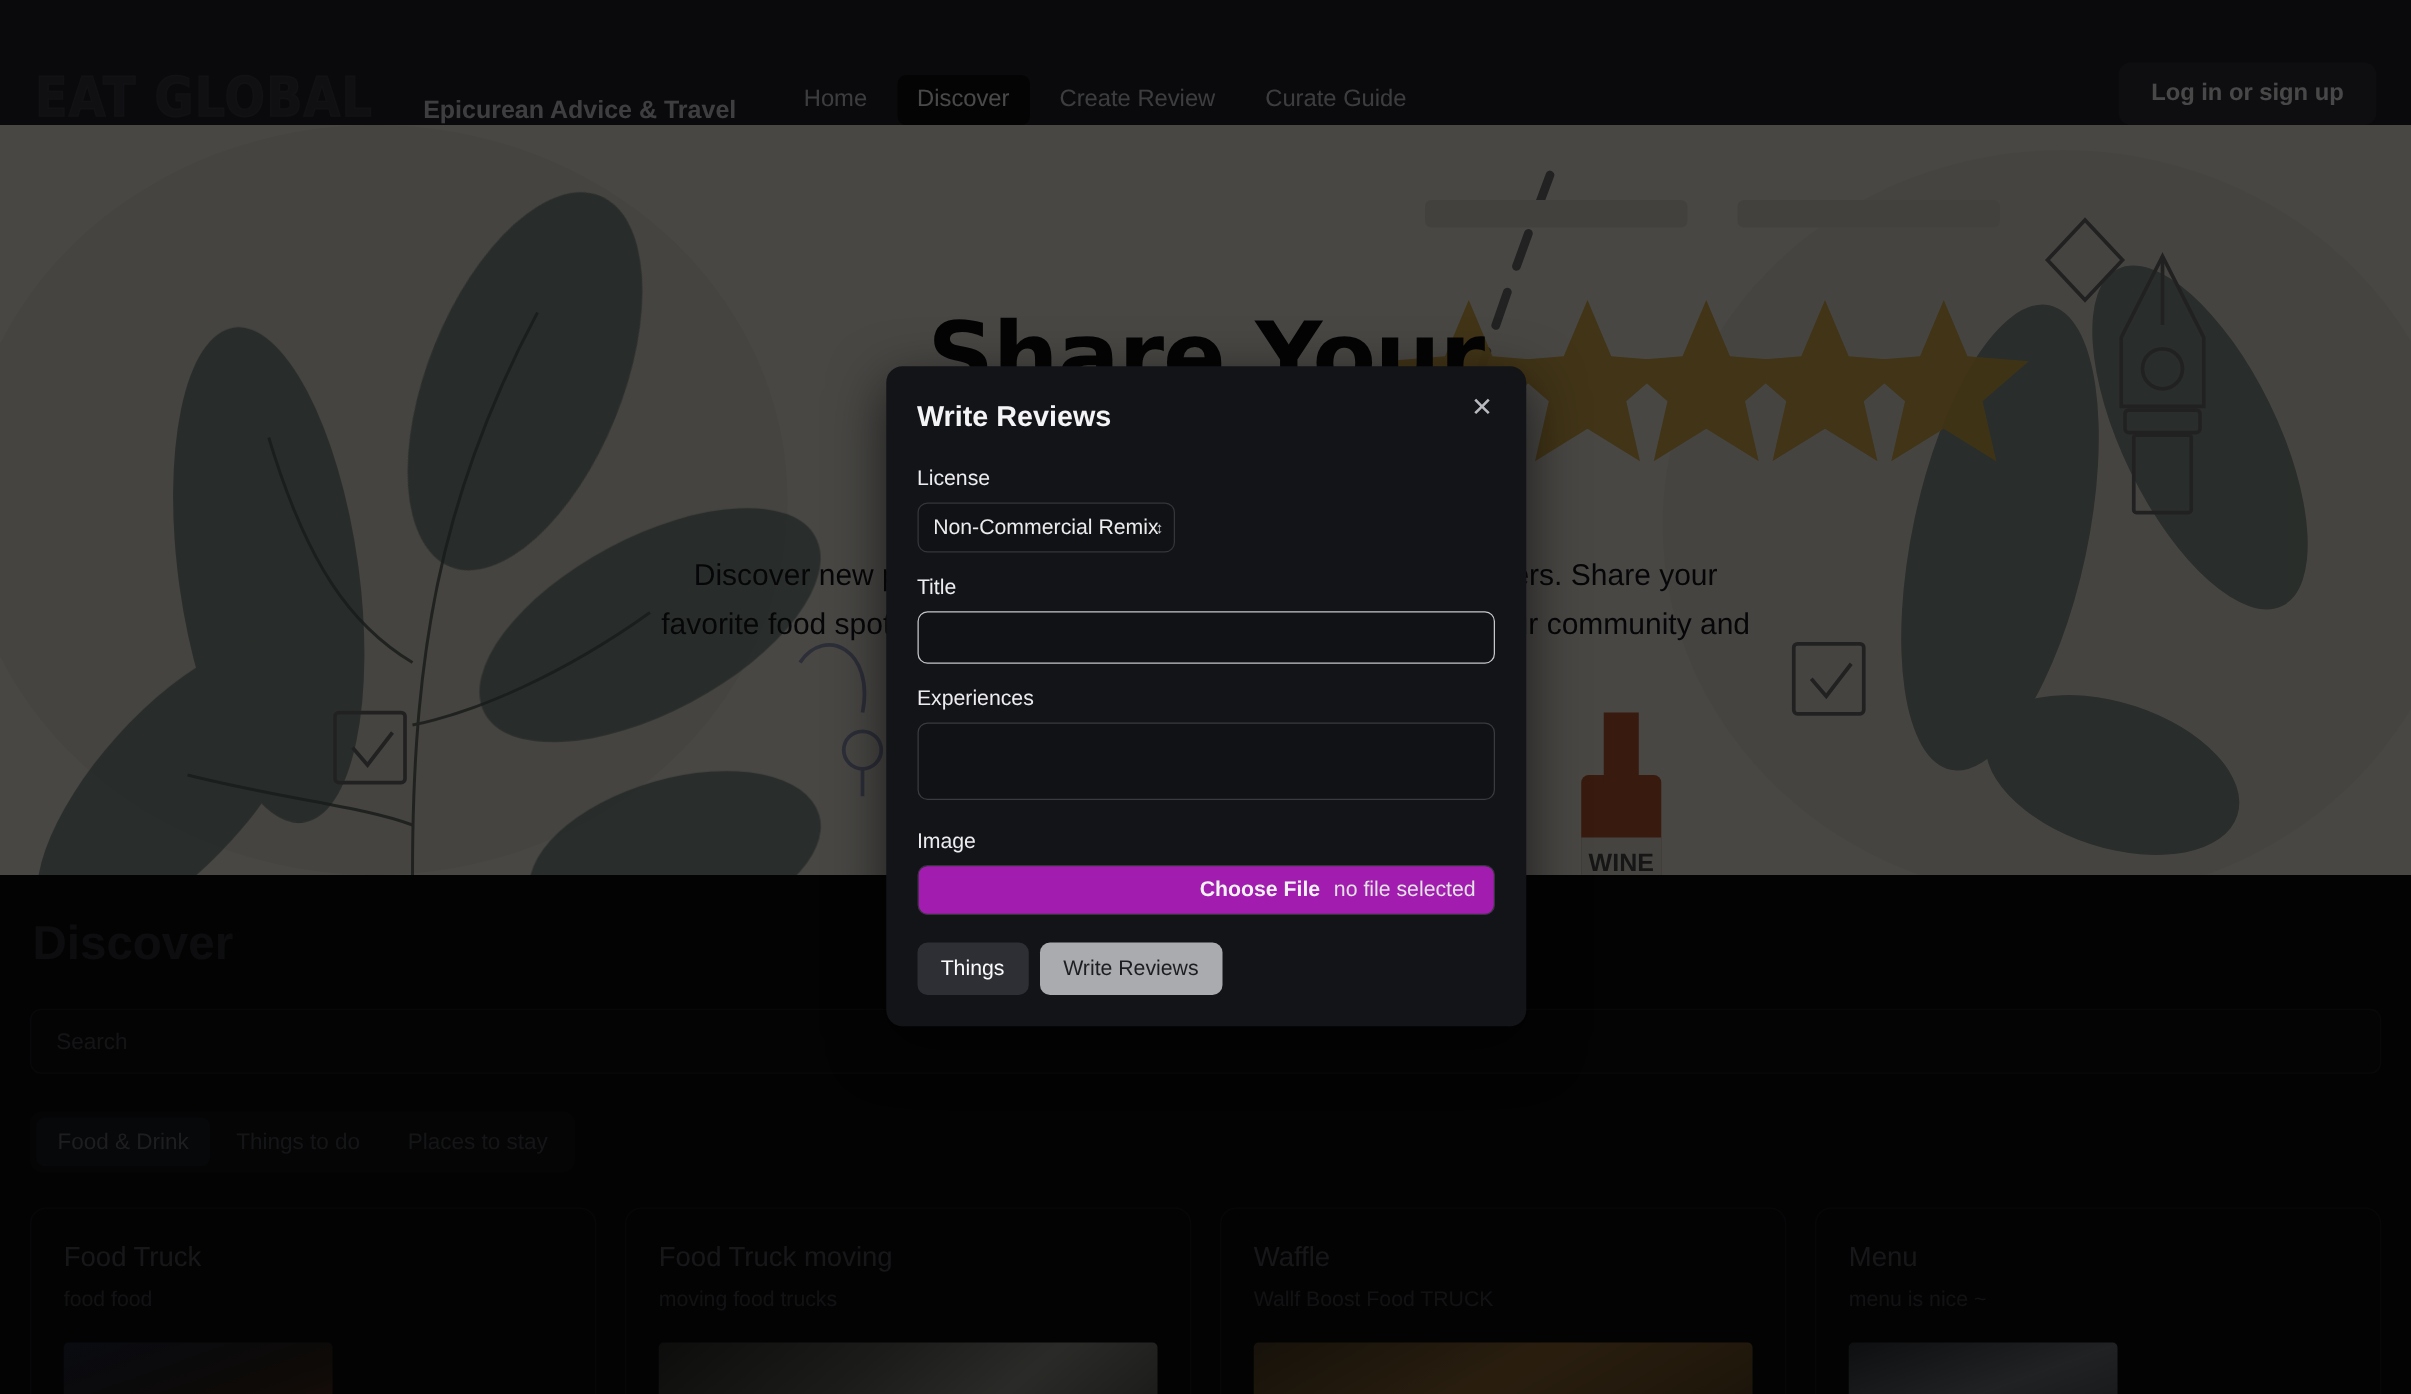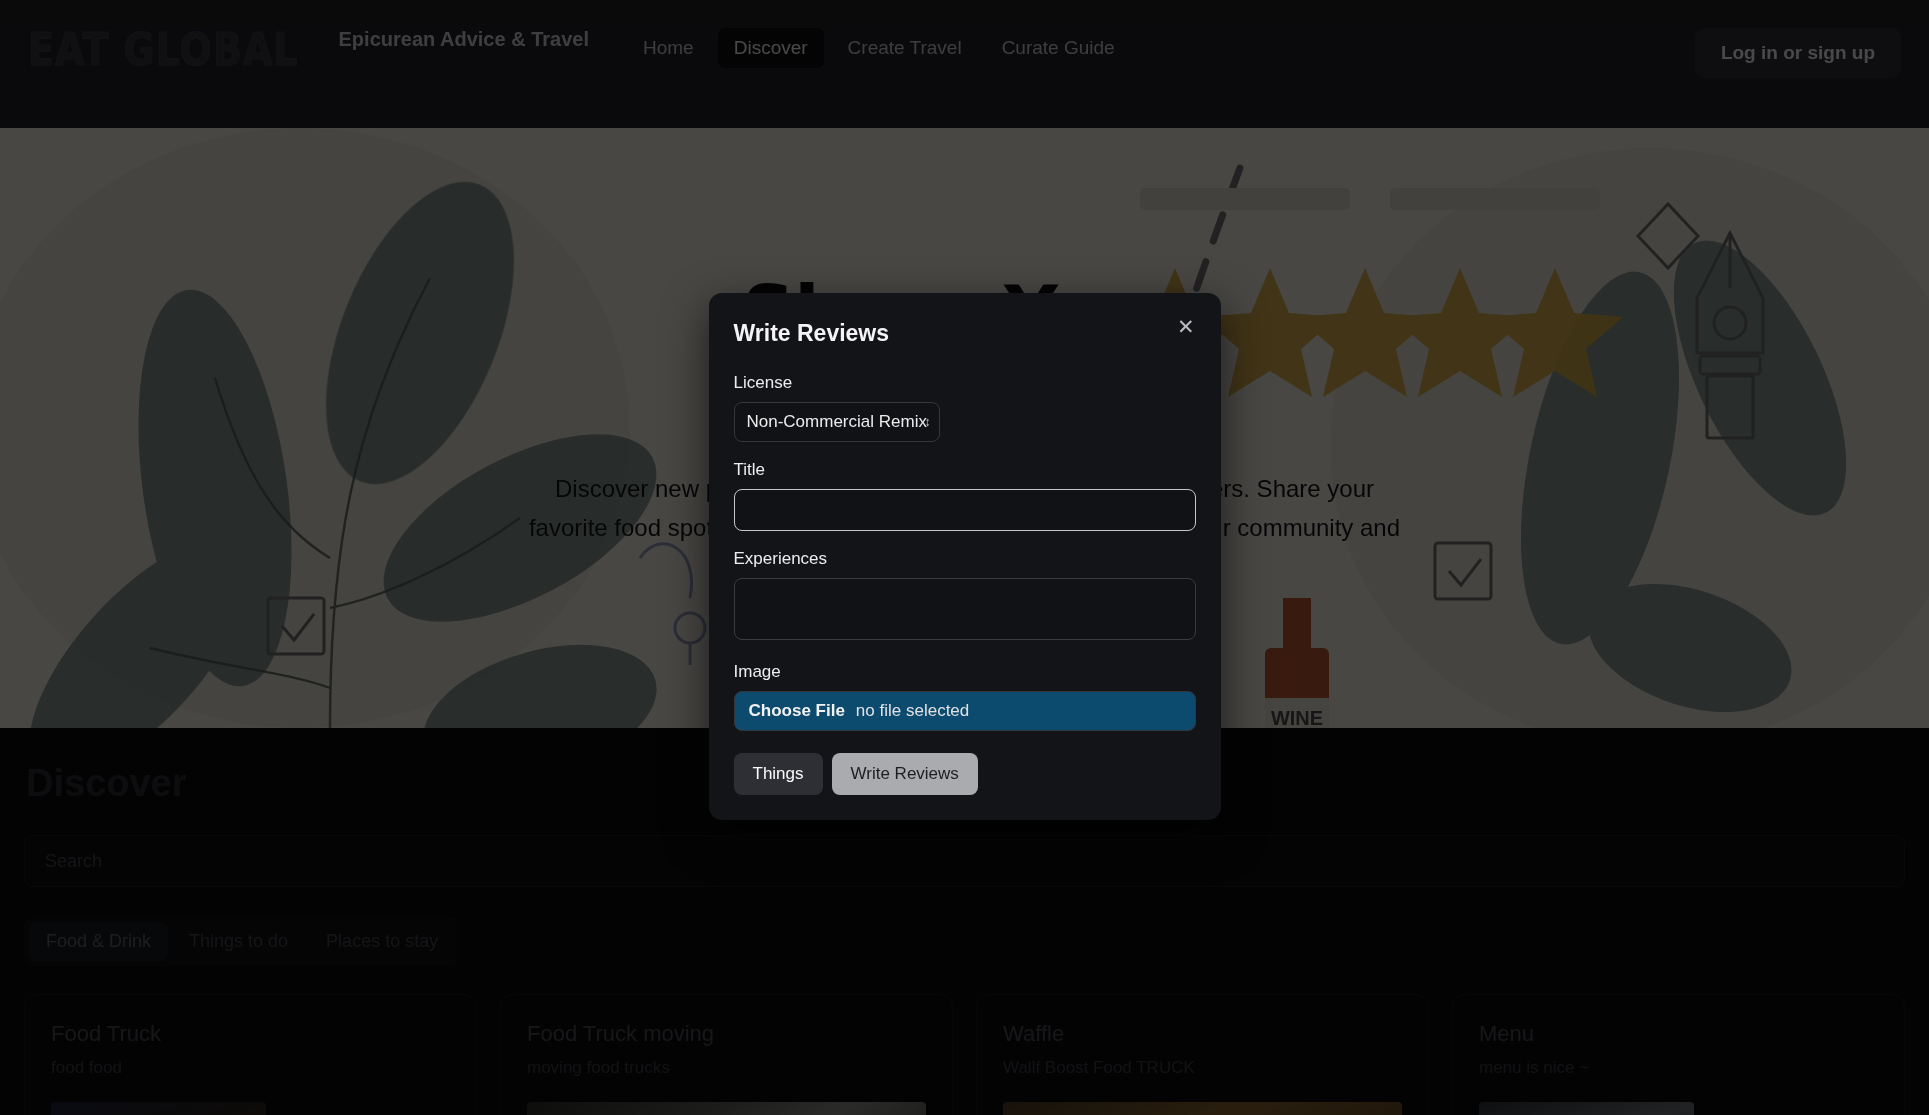--- a/index.html
+++ b/index.html
@@ -10,22 +10,22 @@
     color:#e8e8ea;
     position:relative;
   }
 
   
   #page-backdrop { position:absolute; inset:0; filter:brightness(0.30); }
 
   
   .navbar {
     height:100px; background:#21222b;
-    display:flex; align-items:flex-start; padding:0 28px;
-    position:relative; z-index:3;margin-top:28px;
+    display:flex; align-items:flex-end; padding:0 28px;
+    position:relative; z-index:3;
   }
   .brand {
     font-family:"DejaVu Sans", sans-serif;
     font-weight:bold; font-size:38px; letter-spacing:1px;
     color:#35363f; -webkit-text-stroke:1px #3c3d47;
     margin-right:40px; white-space:nowrap;
     transform:scaleY(1.15);
   }
   .nav-tagline { font-size:20px; font-weight:bold; color:#cfd0d6; margin-right:38px; white-space:nowrap; }
   .nav-links { display:flex; align-items:center; gap:8px; }
@@ -134,24 +134,25 @@
     position:absolute; right:9px; top:50%; transform:translateY(-50%);
     font-size:12px; color:#cfd0d3; line-height:1; pointer-events:none;
   }
   .txt-area {
     width:100%; height:62px; background:#111216;
     border:1px solid #3a3b41; border-radius:8px;
     color:#f0f0f2; font-size:17px; padding:9px 12px;
     font-family:"Liberation Sans", sans-serif; resize:none;
   }
   .file-row {
-    width:100%; height:40px; background:#0c4a6e;
+    width:100%; height:40px; background:#a21caf;
     border:1px solid #35363c; border-radius:8px;
     display:flex; align-items:center; gap:11px; padding:0 14px;
     cursor:pointer;
+    justify-content:flex-end;
   }
   .file-btn-label { font-size:17px; font-weight:bold; color:#f2f2f4; }
   .file-status { font-size:17px; color:#e2e2e5; }
   .modal-actions { display:flex; gap:9px; margin-top:22px; }
   .btn {
     font-size:17px; border:none; border-radius:8px;
     padding:11px 19px; cursor:pointer;
     font-family:"Liberation Sans", sans-serif;
   }
   .btn-close { background:#2e2f34; color:#fbfbfc; }
@@ -161,21 +162,21 @@
 <body>
 
 <div id="page-backdrop">
 
   <div class="navbar">
     <div class="brand">EAT GLOBAL</div>
     <div class="nav-tagline">Epicurean Advice &amp; Travel</div>
     <div class="nav-links">
       <div class="nav-link">Home</div>
       <div class="nav-link active">Discover</div>
-      <div class="nav-link">Create Travel</div>
+      <div class="nav-link">Create Review</div>
       <div class="nav-link">Curate Guide</div>
     </div>
     <button class="login-btn">Log in or sign up</button>
   </div>
 
   <div class="hero">
     <svg class="hero-illu" viewBox="0 0 1929 600" preserveAspectRatio="none">
       <rect width="1929" height="600" fill="#efece4"></rect>
 
       <ellipse cx="300" cy="300" rx="330" ry="300" fill="#e6e2d6"></ellipse>

